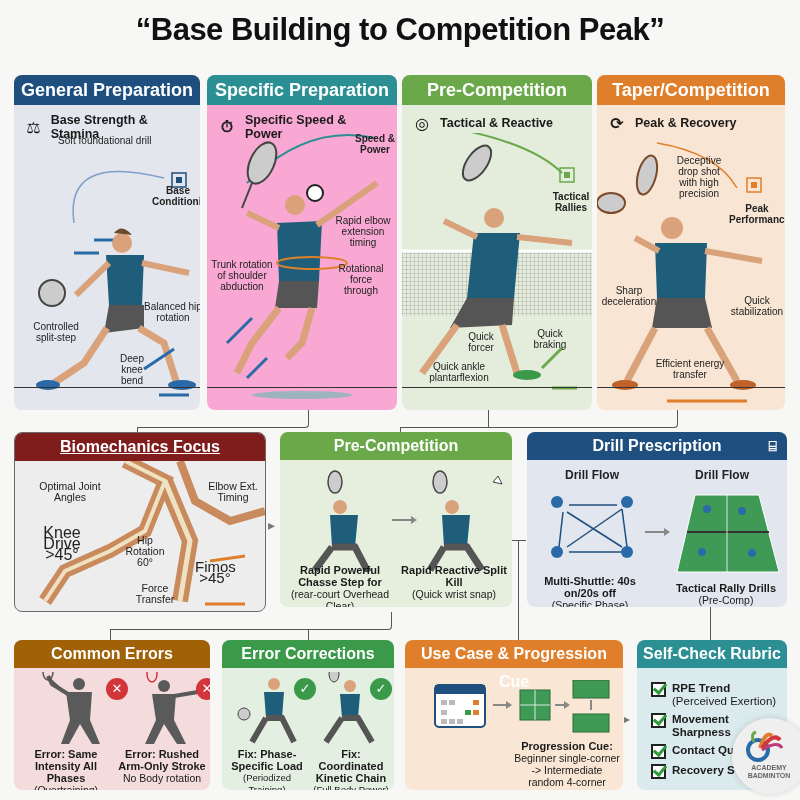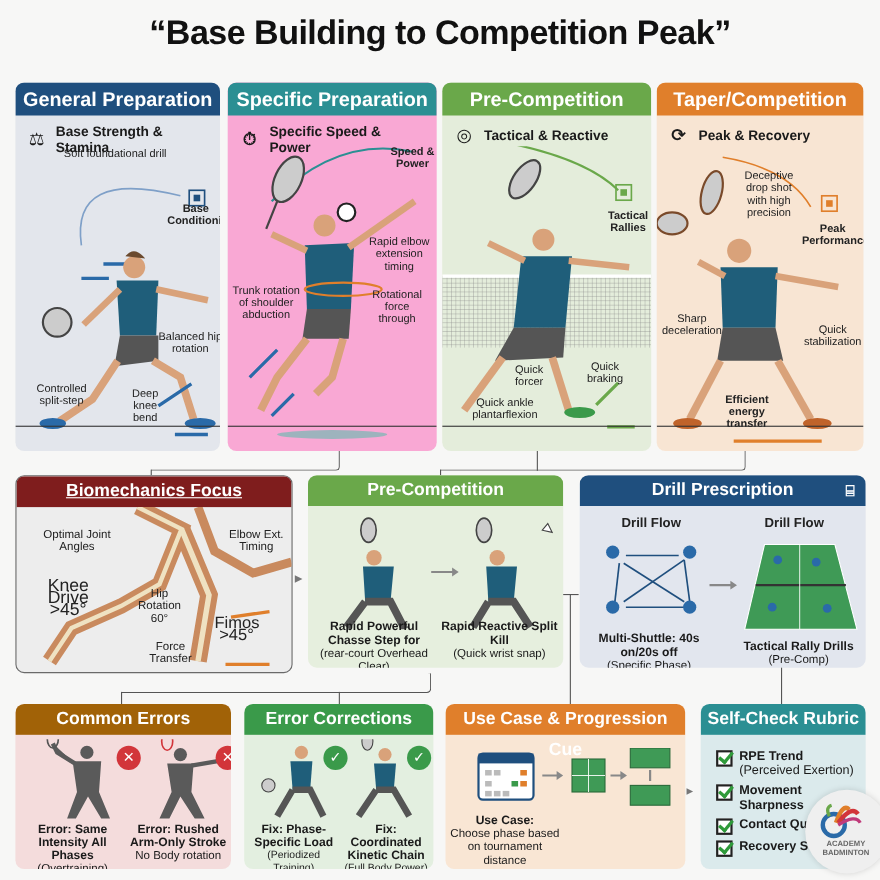--- a/index.html
+++ b/index.html
@@ -90,21 +90,21 @@
       <ellipse cx="34" cy="252" rx="12" ry="5" fill="#2a6aa8"></ellipse>
       <ellipse cx="168" cy="252" rx="14" ry="5" fill="#2a6aa8"></ellipse>
       <path d="M95 130 L62 162" stroke="#d9a27a" stroke-width="6"></path>
       <circle cx="38" cy="160" r="13" fill="#ccc" stroke="#444" stroke-width="2"></circle>
       <path d="M128 130 L175 140" stroke="#d9a27a" stroke-width="6"></path>
       <path d="M130 236 L160 216 M145 262 L175 262" stroke="#2a6aa8" stroke-width="3"></path>
     </svg>
     <div class="ann" style="left:44px;top:2px;">Soft foundational drill</div>
     <div class="ann b" style="left:138px;top:52px;width:52px;">Base Conditioning</div>
     <div class="ann" style="left:130px;top:168px;width:58px;">Balanced hip rotation</div>
-    <div class="ann" style="left:16px;top:188px;width:52px;margin-top:27px;">Controlled split-step</div>
+    <div class="ann" style="left:16px;top:188px;width:52px;">Controlled split-step</div>
     <div class="ann" style="left:100px;top:220px;width:36px;">Deep knee bend</div>
     <div class="ground"></div>
   </div>
 
 </div>
 
 <div class="phase" id="p2">
   <div class="hdr">Specific Preparation</div>
   <div class="sub">
     <span class="ic">⏱</span>
@@ -195,21 +195,21 @@
       <path d="M108 118 L165 128" stroke="#d9a27a" stroke-width="6"></path>
       <path d="M62 118 L38 105" stroke="#d9a27a" stroke-width="6"></path>
       <ellipse cx="28" cy="252" rx="13" ry="5" fill="#c0632a"></ellipse>
       <ellipse cx="146" cy="252" rx="13" ry="5" fill="#c0632a"></ellipse>
       <path d="M70 268 L150 268" stroke="#e07f2b" stroke-width="3"></path>
     </svg>
     <div class="ann" style="left:72px;top:22px;width:60px;">Deceptive drop shot with high precision</div>
     <div class="ann b" style="left:132px;top:70px;width:56px;">Peak Performance</div>
     <div class="ann" style="left:4px;top:152px;width:56px;">Sharp deceleration</div>
     <div class="ann" style="left:132px;top:162px;width:56px;">Quick stabilization</div>
-    <div class="ann" style="left:47px;top:225px;width:70px;font-weight:bold;">Efficient energy transfer</div>
+    <div class="ann" style="left:58px;top:225px;width:70px;">Efficient energy transfer</div>
     <div class="ground"></div>
   </div>
 </div>
 
 <div class="conn" style="left:137px;top:410px;width:172px;height:18px;border-width:0 1.5px 1.5px 1.5px;border-left:none;border-radius:0 0 4px 0;"></div>
 <div class="conn" style="left:137px;top:427px;width:1px;height:5px;border-width:0 0 0 1.5px;"></div>
 <div class="conn" style="left:400px;top:410px;width:278px;height:18px;border-width:0 1.5px 1.5px 0;border-radius:0 0 4px 0;"></div>
 <div class="conn" style="left:488px;top:410px;width:1px;height:18px;border-width:0 0 0 1.5px;"></div>
 <div class="conn" style="left:400px;top:427px;width:1px;height:5px;border-width:0 0 0 1.5px;"></div>
 
@@ -376,23 +376,23 @@
       <path d="M101 21 L107 25 L101 29" fill="#888"></path>
     <rect x="115" y="10" width="30" height="30" fill="#3f9a56" stroke="#2a6a3a"></rect>
     <line x1="130" y1="10" x2="130" y2="40" stroke="#fff" stroke-width="0.8"></line>
       <line x1="115" y1="25" x2="145" y2="25" stroke="#fff" stroke-width="0.8"></line>
     <path d="M150 25 L162 25" stroke="#888" stroke-width="2"></path>
       <path d="M159 21 L165 25 L159 29" fill="#888"></path>
     <rect x="168" y="0" width="36" height="18" fill="#3f9a56" stroke="#2a6a3a"></rect>
     <rect x="168" y="34" width="36" height="18" fill="#3f9a56" stroke="#2a6a3a"></rect>
     <path d="M186 20 L186 30" stroke="#888" stroke-width="2"></path>
   </svg>
-  <div class="cap" style="left:4px;top:100px;width:100px;">
-    <span class="b">Use Case:</span>
-    <span class="n">Choose phase based on tournament distance</span>
+  <div class="cap" style="left:108px;top:100px;width:108px;">
+    <span class="b">Progression Cue:</span>
+    <span class="n">Beginner single-corner -&gt; Intermediate random 4-corner</span>
   </div>
 </div>
 
 <div style="position:absolute;left:624px;top:712px;color:#777;font-size:12px;">▸</div>
 
 <div class="card" id="rubric">
   <div class="hdr">Self-Check Rubric</div>
   <div style="position:absolute;top:42px;left:14px;right:4px;">
     <div class="rub-item">
       <span class="cb"></span>

